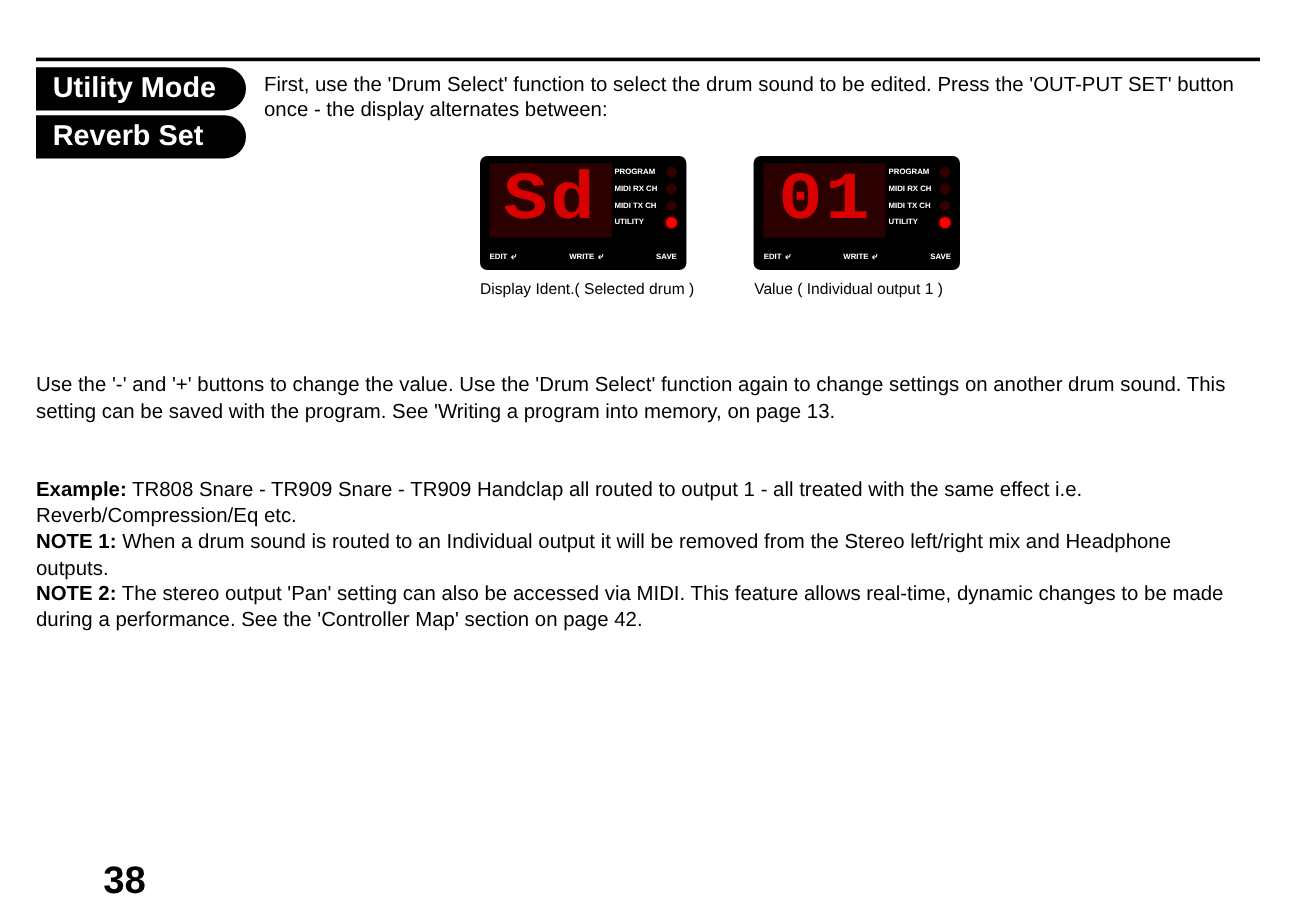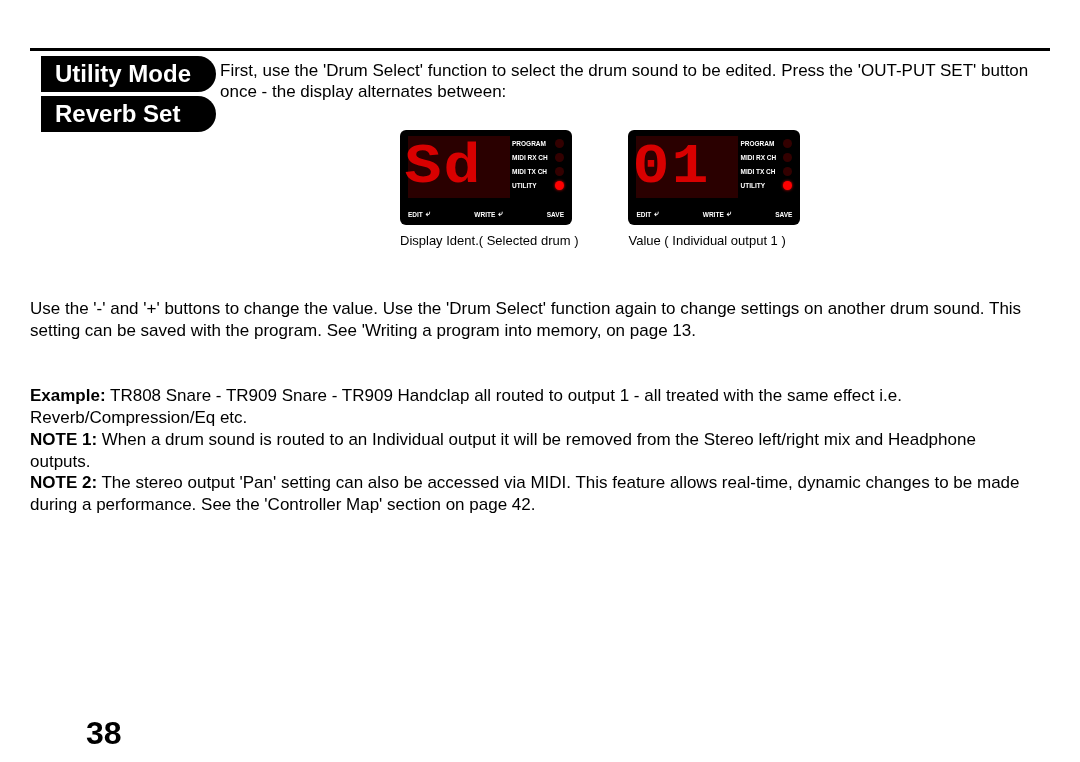--- a/index.html
+++ b/index.html
@@ -16,21 +16,20 @@
     top: 48px;
     left: 30px;
     right: 30px;
     border-top: 3px solid #000;
   }
   .heading-pill {
     position: absolute;
     top: 56px;
     left: 30px;
     width: 175px;
-    margin-left: 11px;
   }
   .pill-row {
     background: #000;
     color: #fff;
     font-size: 24px;
     font-weight: bold;
     padding: 4px 14px 4px 14px;
     border-radius: 0 18px 18px 0;
     margin-bottom: 4px;
     white-space: nowrap;
@@ -59,21 +58,21 @@
     position: relative;
     padding: 6px;
   }
   .seg-area {
     position: absolute;
     left: 8px; top: 6px;
     width: 102px; height: 62px;
     background: #2a0000;
     display: flex;
     align-items: center;
-    justify-content: flex-start;
+    justify-content: center;
   }
   .seg-text {
     font-family: "Courier New", monospace;
     font-size: 56px;
     font-weight: bold;
     color: #d80000;
     letter-spacing: 2px;
     line-height: 1;
     transform: scaleX(1.1);
   }
@@ -107,21 +106,21 @@
     font-size: 13px;
   }
   .body-text {
     position: absolute;
     top: 298px;
     left: 30px;
     right: 40px;
     font-size: 17px;
     line-height: 1.28;
   }
-  .body-text p { margin-bottom: 22px; }
+  .body-text p { margin-bottom: 22px; margin-top: 12px; }
   .body-text p:last-child { margin-bottom: 0; }
   .page-num {
     position: absolute;
     left: 86px;
     top: 715px;
     font-size: 32px;
     font-weight: bold;
   }
 </style>
 </head>

